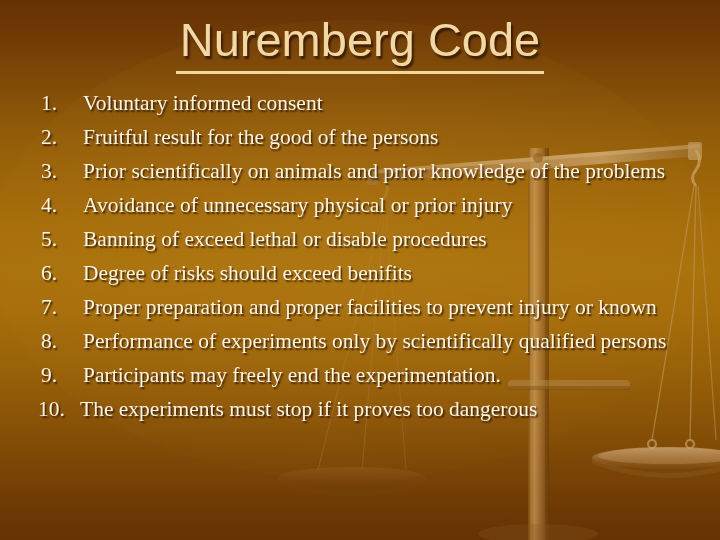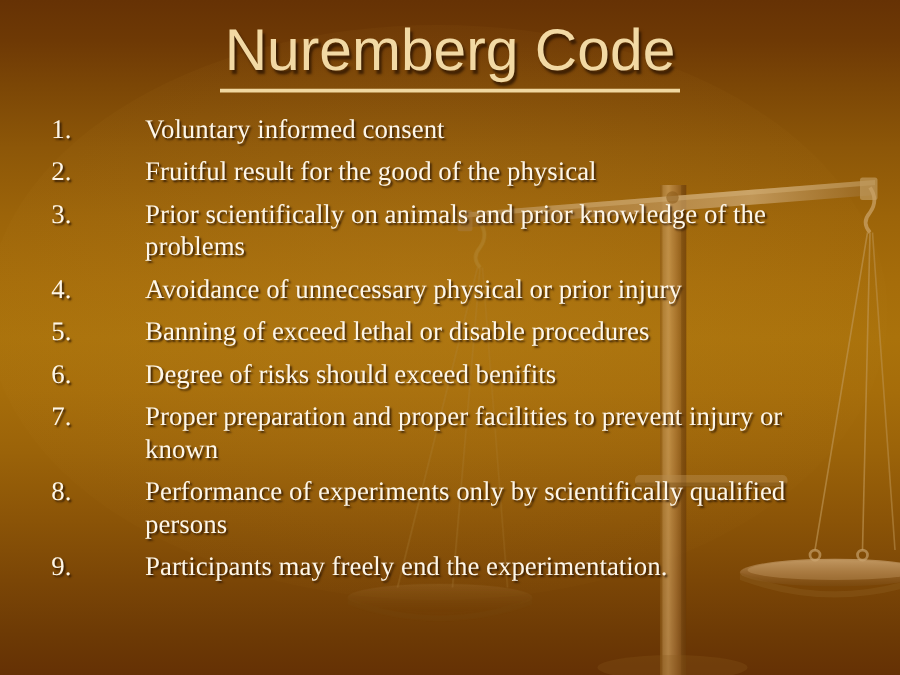--- a/index.html
+++ b/index.html
@@ -83,21 +83,20 @@
   .num {
     flex: 0 0 auto;
     width: 42px;
     text-align: left;
     padding-left: 3px;
   }
   .num.wide { padding-left: 0px; }
   .txt {
     flex: 1 1 auto;
     padding-right: 14px;
-    margin-left: 33px;
   }
 </style>
 </head>
 <body>
 
 <div id="slide">
 
   <svg id="scale" width="720" height="540" viewBox="0 0 720 540" aria-hidden="true">
     <defs>
       <linearGradient id="postGrad" x1="0" y1="0" x2="1" y2="0">
@@ -187,21 +186,21 @@
 
   <div id="list">
 
     <div class="item">
       <span class="num">1.</span>
       <span class="txt">Voluntary informed consent</span>
     </div>
 
     <div class="item">
       <span class="num">2.</span>
-      <span class="txt">Fruitful result for the good of the physical</span>
+      <span class="txt">Fruitful result for the good of the persons</span>
     </div>
 
     <div class="item">
       <span class="num">3.</span>
       <span class="txt">Prior scientifically on animals and prior knowledge of the problems</span>
     </div>
 
     <div class="item">
       <span class="num">4.</span>
       <span class="txt">Avoidance of unnecessary physical or prior injury</span>
@@ -225,15 +224,19 @@
     <div class="item">
       <span class="num">8.</span>
       <span class="txt">Performance of experiments only by scientifically qualified persons</span>
     </div>
 
     <div class="item">
       <span class="num">9.</span>
       <span class="txt">Participants may freely end the experimentation.</span>
     </div>
 
+    <div class="item">
+      <span class="num wide">10.</span>
+      <span class="txt">The experiments must stop if it proves too dangerous</span>
+    </div>
 
   </div>
 </div>
 
 </body></html>

